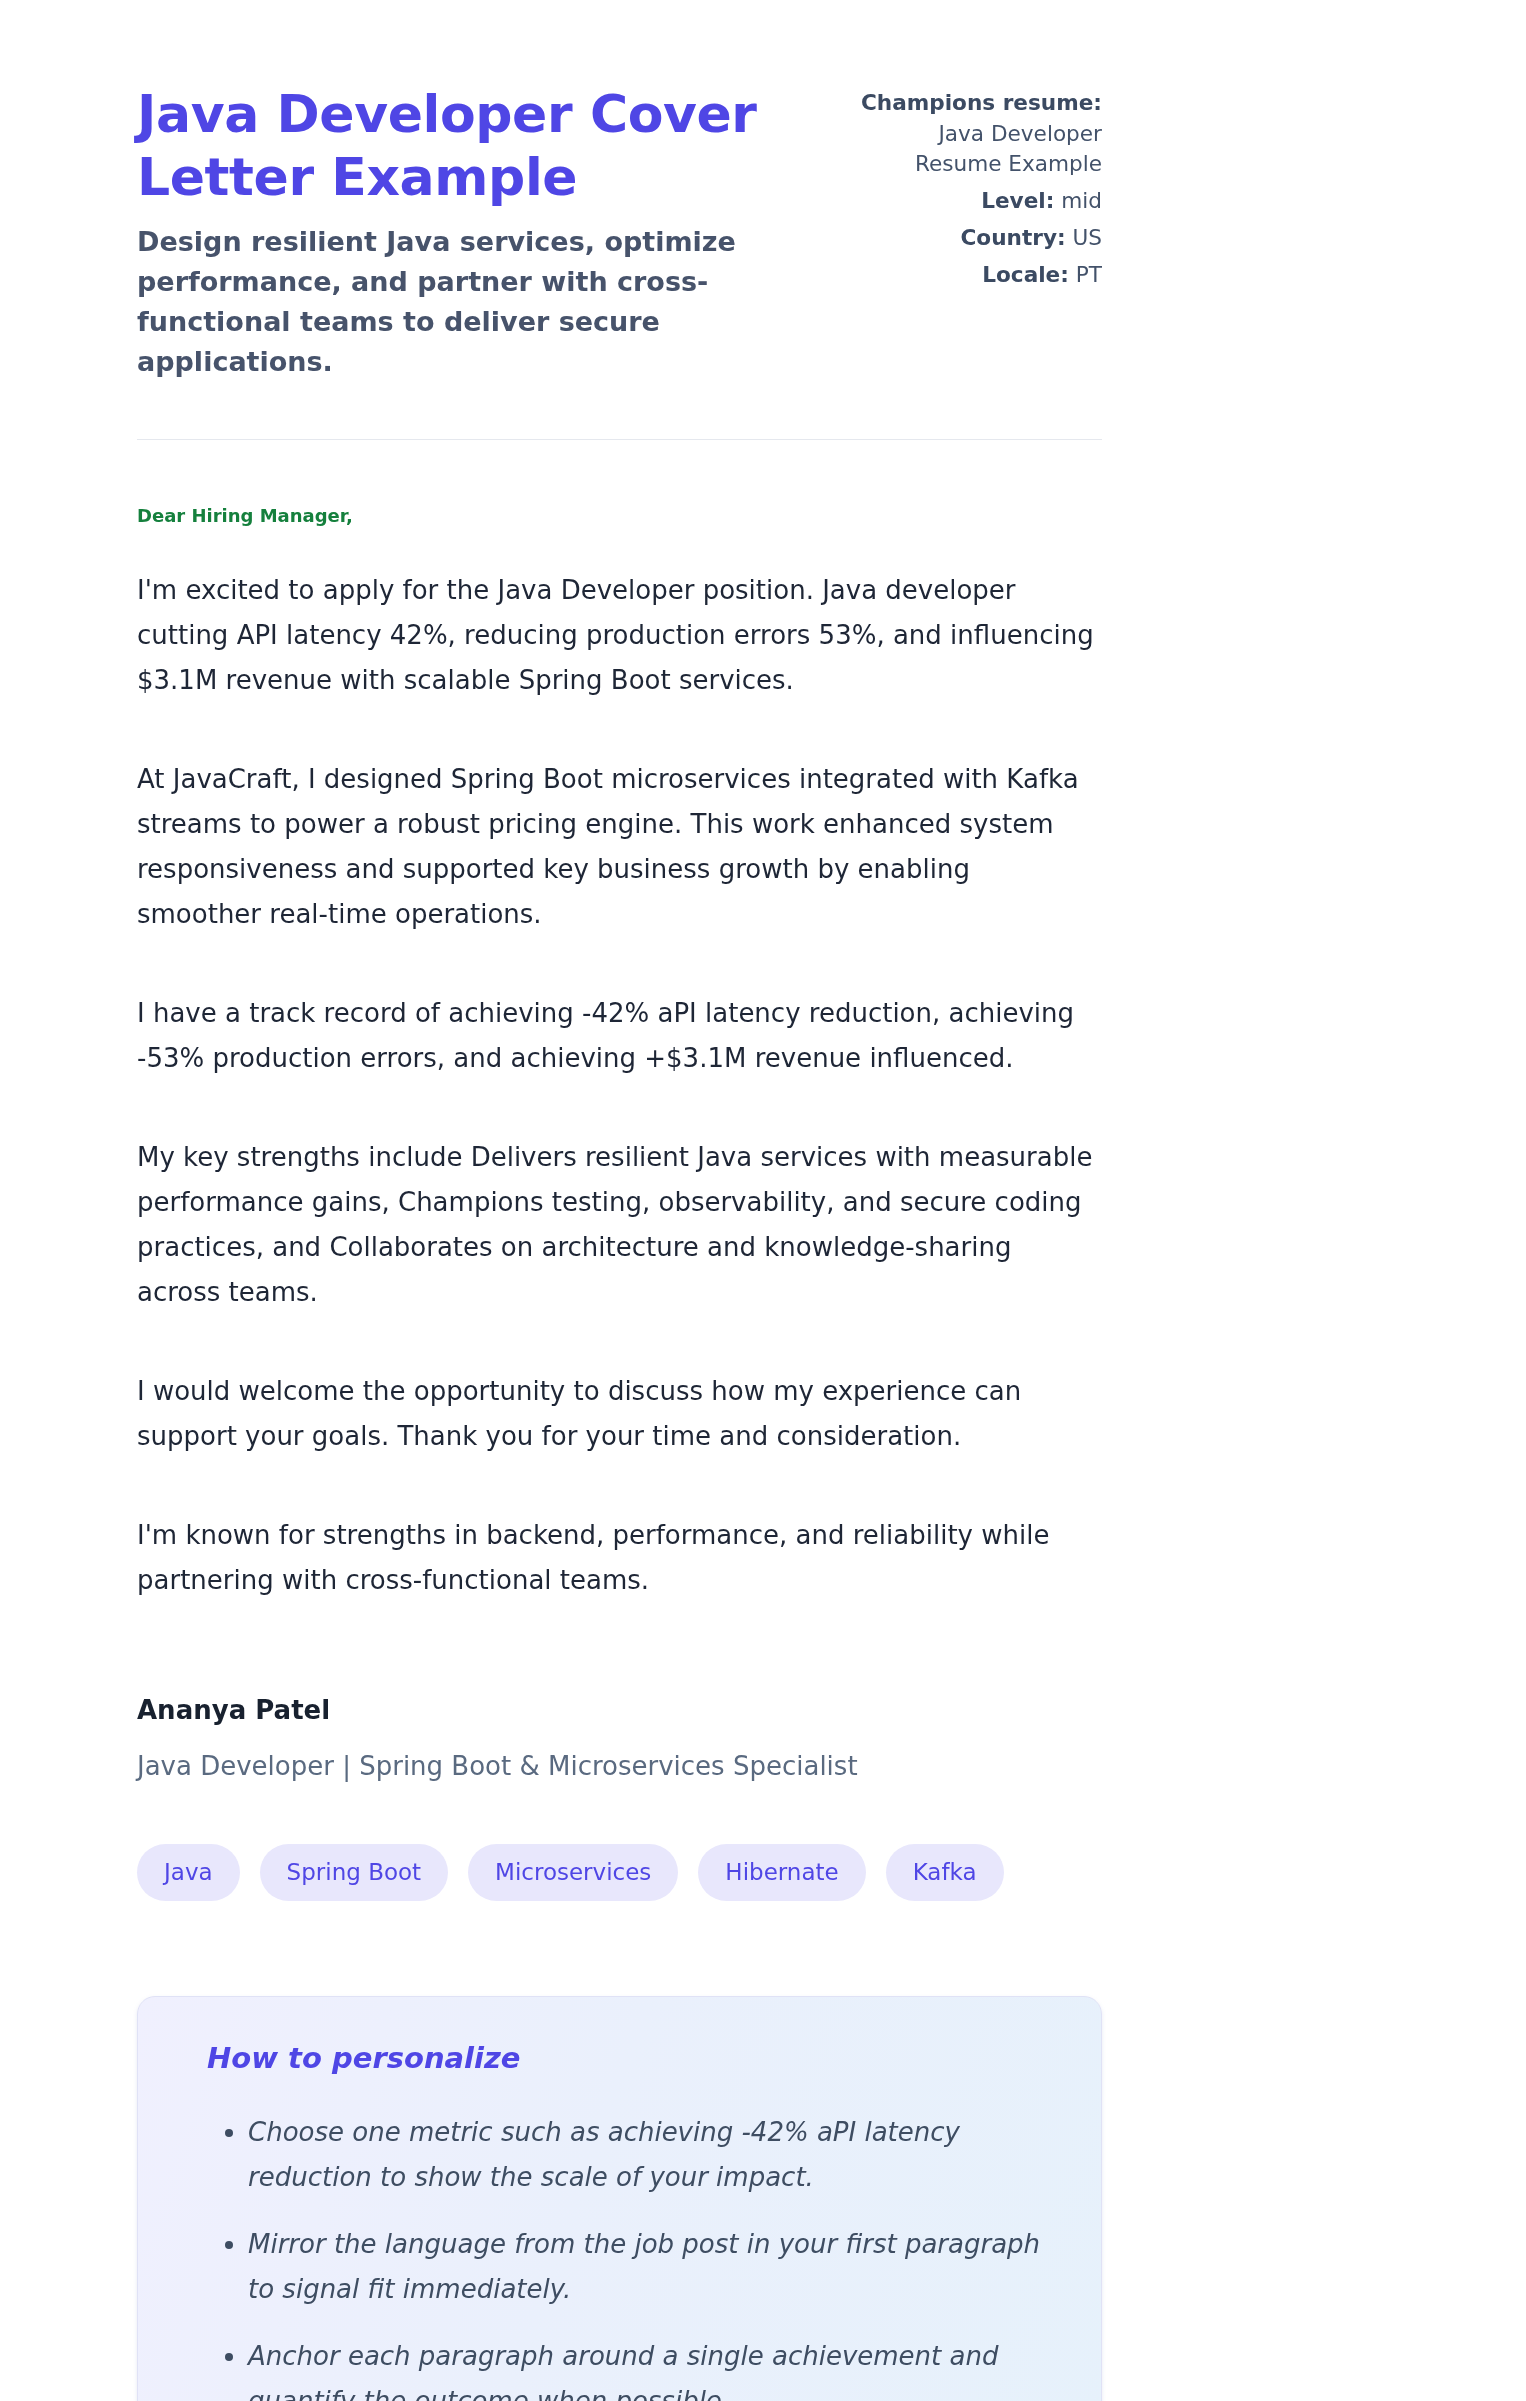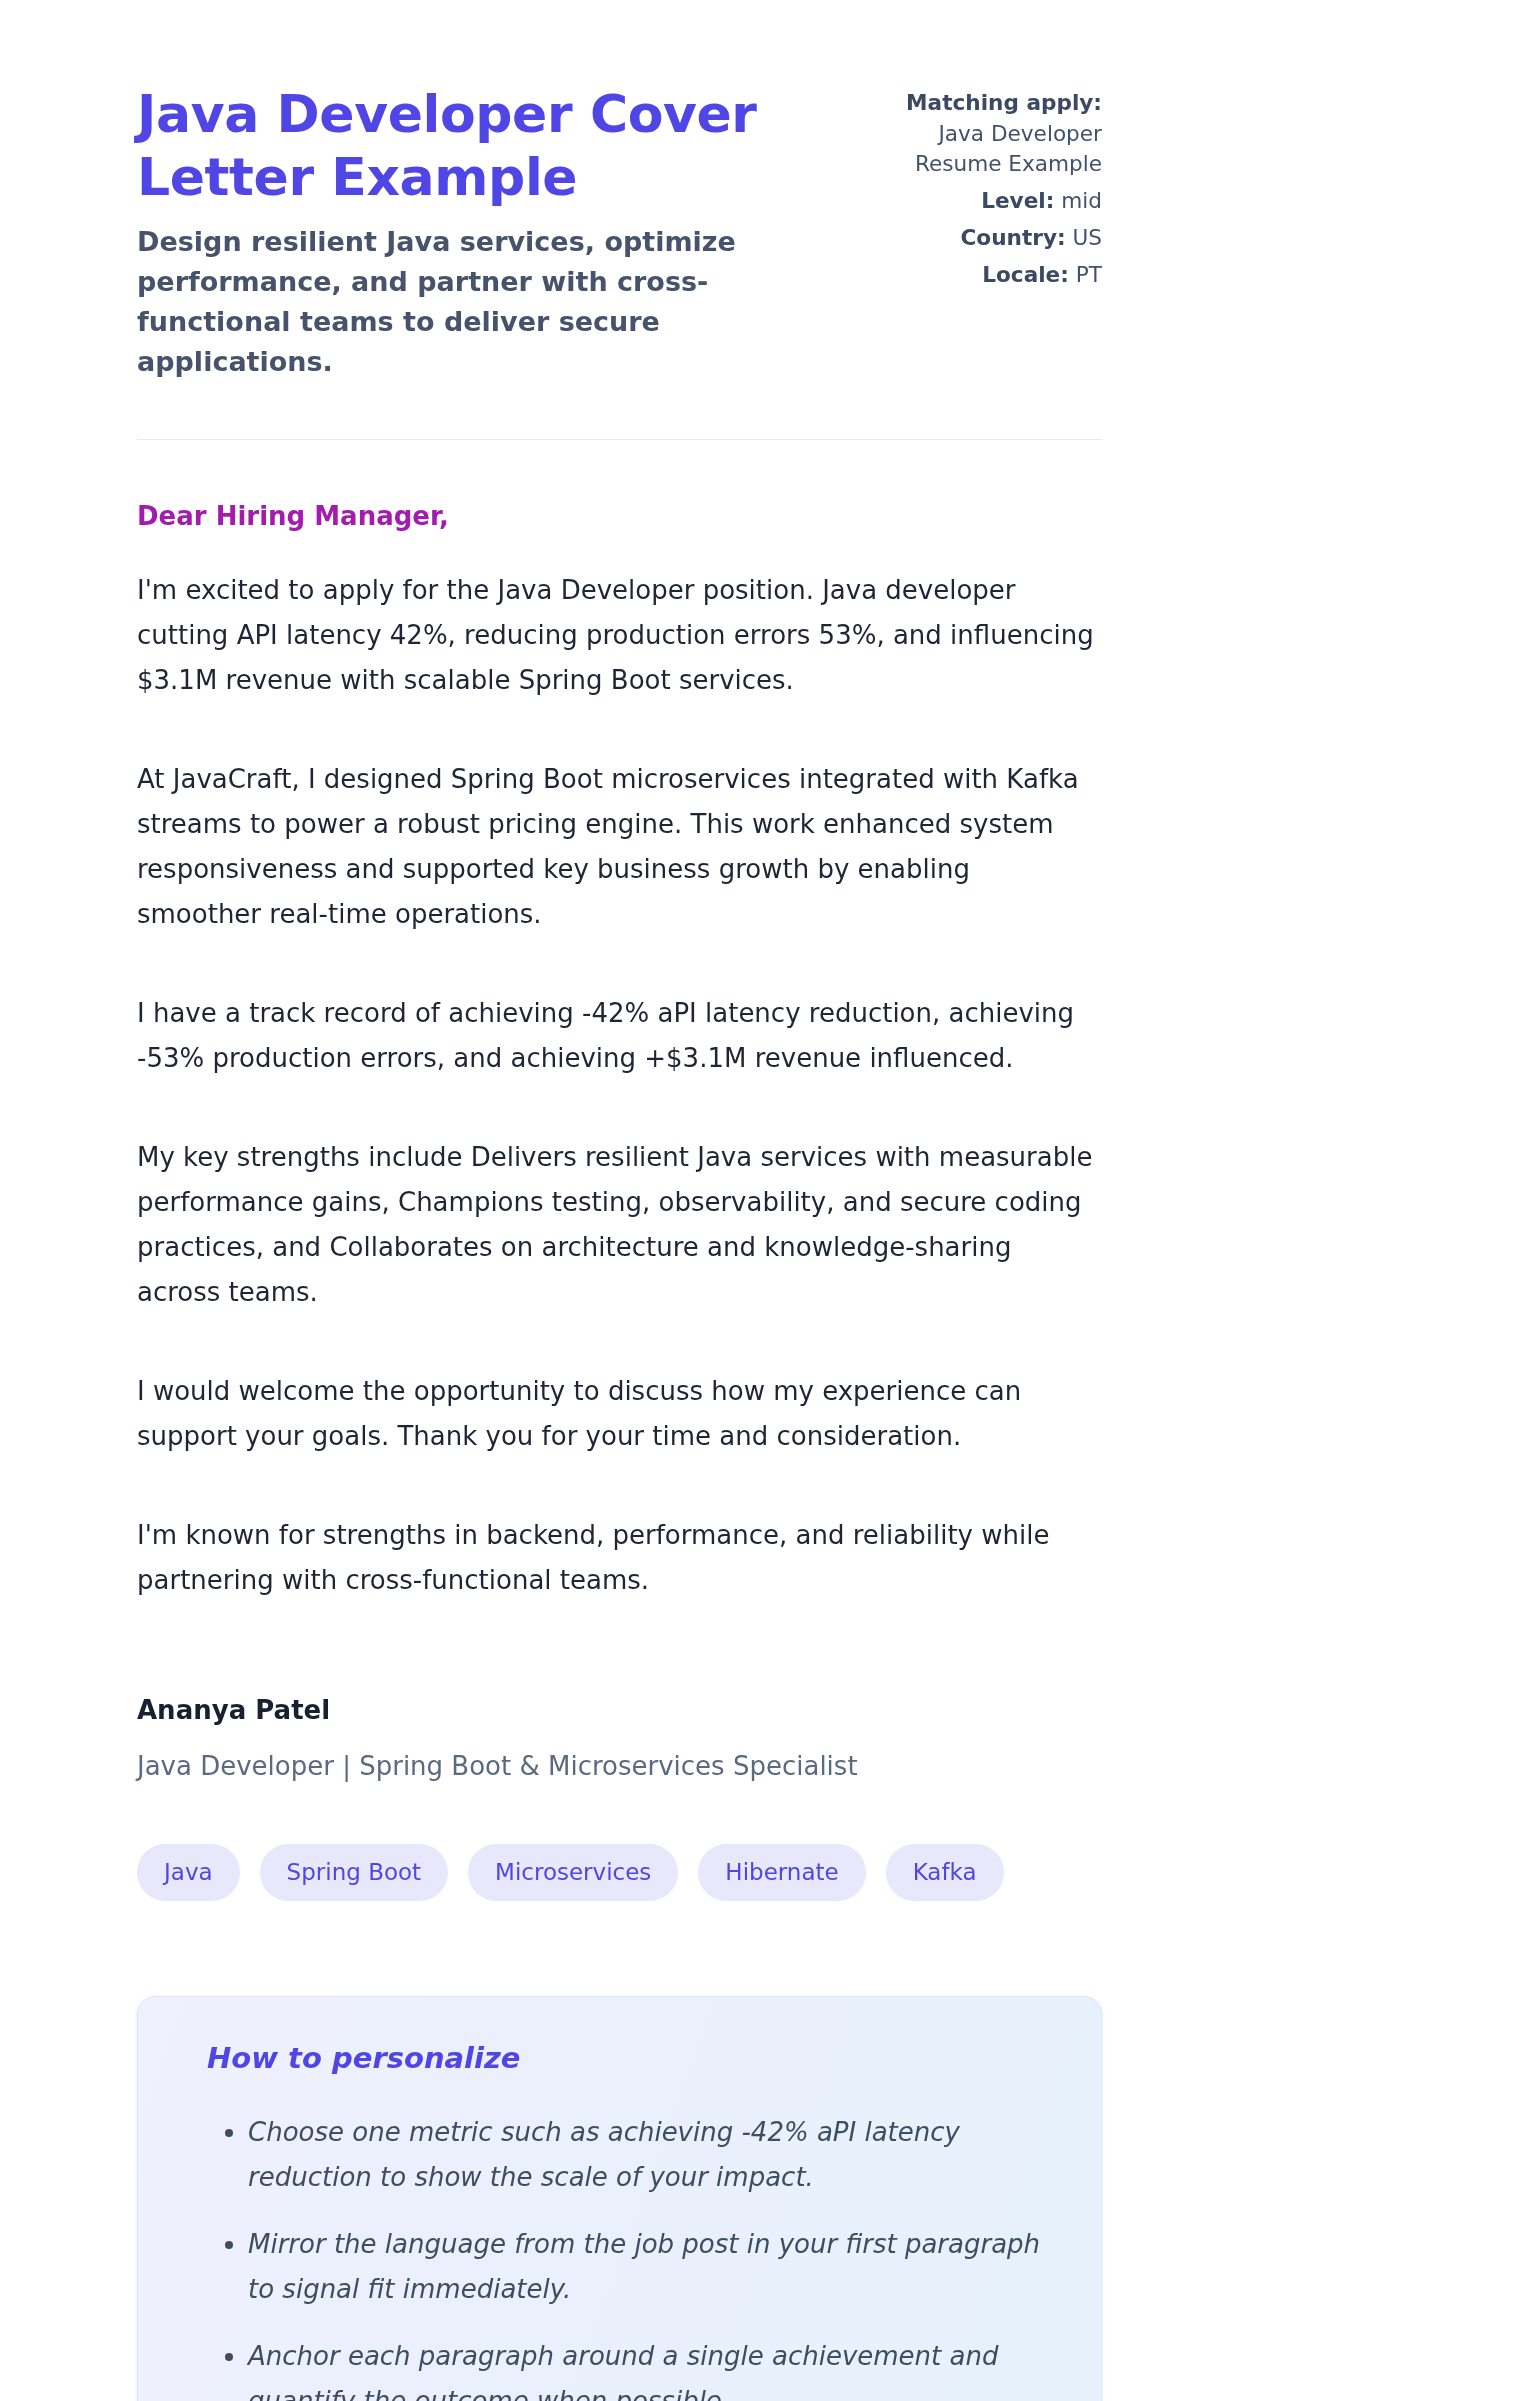--- a/index.html
+++ b/index.html
@@ -58,24 +58,24 @@
   .divider {
     border: none;
     border-top: 1.8px solid #e5e8ee;
     margin: 57px 0 0 0;
   }
 
   
   .letter { margin-top: 56px; }
   .greeting {
     margin: 0 0 32px 0;
-    font-size: 26px;
+    font-size: 18px;
     line-height: 40px;
     font-weight: 700;
-    color: #a21caf;
+    color: #15803d;
   }
   .para {
     margin: 0 0 54px 0;
     font-size: 26px;
     line-height: 45px;
     color: #1e2636;
   }
   .signature { margin-top: 88px; }
   .signature-name {
     font-size: 26px;
@@ -144,21 +144,21 @@
 <div class="page">
   <div class="content">
 
     <div class="header">
       <div class="header-left">
         <h1 class="page-title">Java Developer Cover Letter Example</h1>
         <p class="page-subtitle">Design resilient Java services, optimize performance, and partner with cross-functional teams to deliver secure applications.</p>
       </div>
       <div class="meta">
         <div class="meta-row">
-          <span class="meta-label">Matching apply:</span> 
+          <span class="meta-label">Champions resume:</span> 
           <span class="meta-value">Java Developer Resume Example</span>
         </div>
         <div class="meta-row">
           <span class="meta-label">Level:</span> 
           <span class="meta-value">mid</span>
         </div>
         <div class="meta-row">
           <span class="meta-label">Country:</span> 
           <span class="meta-value">US</span>
         </div>

